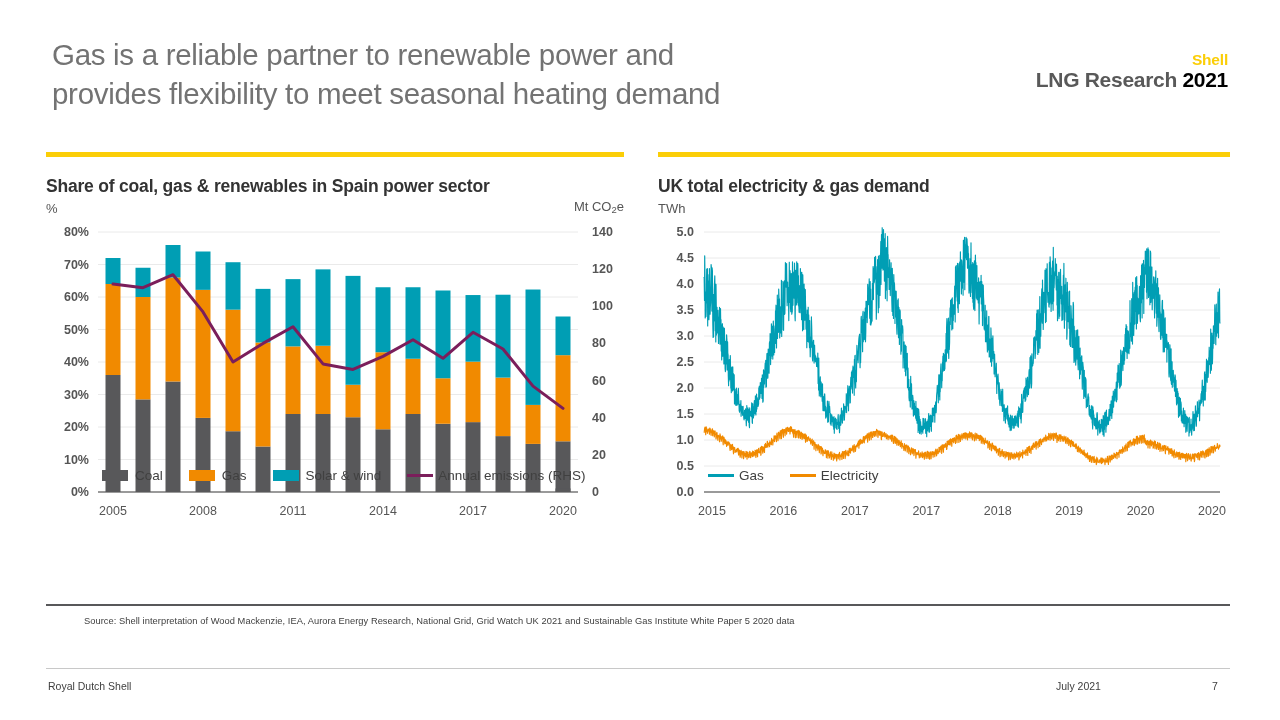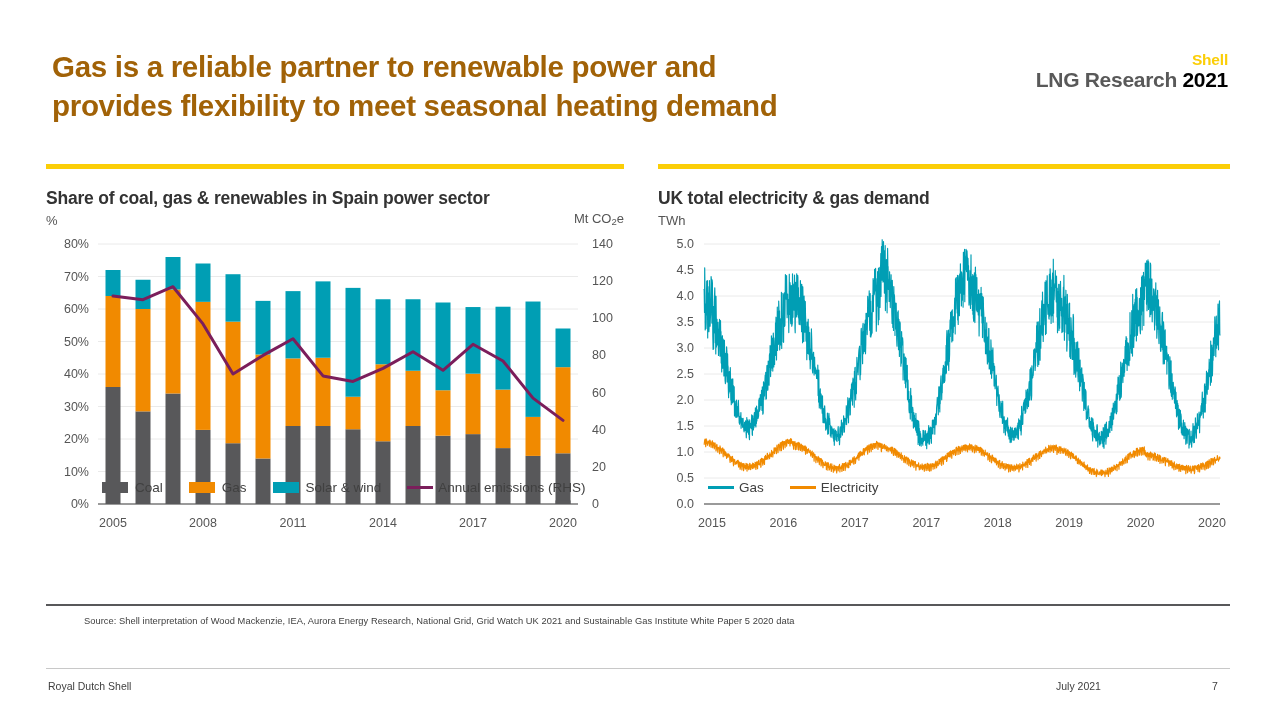--- a/index.html
+++ b/index.html
@@ -7,59 +7,59 @@
     width: 1280px; height: 720px;
     background: #ffffff;
     font-family: "Liberation Sans", sans-serif;
     color: #404040;
     overflow: hidden;
   }
   .slide { position: relative; width: 1280px; height: 720px; }
 
   
   .title {
-    position: absolute; left: 52px; top: 48px; width: 900px;
-    font-size: 29.5px; font-weight: bold; line-height: 1.32;
-    color: #a16207; letter-spacing: -0.3px;
+    position: absolute; left: 52px; top: 36px; width: 900px;
+    font-size: 29.5px; font-weight: normal; line-height: 1.32;
+    color: #737373; letter-spacing: -0.3px;
   }
   .title .l2 { display: block; }
 
   .brand { position: absolute; right: 52px; top: 52px; text-align: right; }
   .brand .shell {
     font-size: 15.5px; font-weight: bold; color: #FBCE07;
     line-height: 1.05; letter-spacing: -0.2px;
   }
   .brand .outlook {
     font-size: 21px; font-weight: bold; color: #595959;
     line-height: 1.12; letter-spacing: -0.3px; white-space: nowrap;
   }
   .brand .outlook .yr { color: #000000; }
 
   
-  .panel { position: absolute; top: 164px; }
+  .panel { position: absolute; top: 152px; }
   .panel-left  { left: 46px;  width: 578px; }
   .panel-right { left: 658px; width: 572px; }
 
   .rule { height: 5px; background: #FBCE07; width: 100%; }
   .panel-title {
     margin-top: 19px; font-size: 17.5px; font-weight: bold; color: #333333;
     letter-spacing: -0.2px; white-space: nowrap;
   }
   .units-row { position: relative; height: 19px; margin-top: 2px; }
   .units { font-size: 13px; color: #555555; }
   .units.right { position: absolute; right: 0; top: 0; }
   .units sub { font-size: 9.5px; vertical-align: baseline; position: relative; top: 2px; }
 
   
   .chart-area { position: relative; margin-top: 6px; }
   .chart-left  { height: 300px; }
   .chart-right { height: 300px; }
   .ylab {
     position: absolute; font-size: 12.5px; color: #555555;
-    text-align: right; transform: translateY(-50%); white-space: nowrap;
+    text-align: right; transform: translateY(-50%); white-space: nowrap; font-weight: bold;
   }
   .xlab {
     position: absolute; font-size: 12.5px; color: #555555;
     transform: translateX(-50%); white-space: nowrap;
   }
 
   
   .legend { position: absolute; display: flex; align-items: center; }
   .legend-item { display: flex; align-items: center; margin-right: 26px; }
   .sw { width: 26px; height: 11px; margin-right: 7px; }

